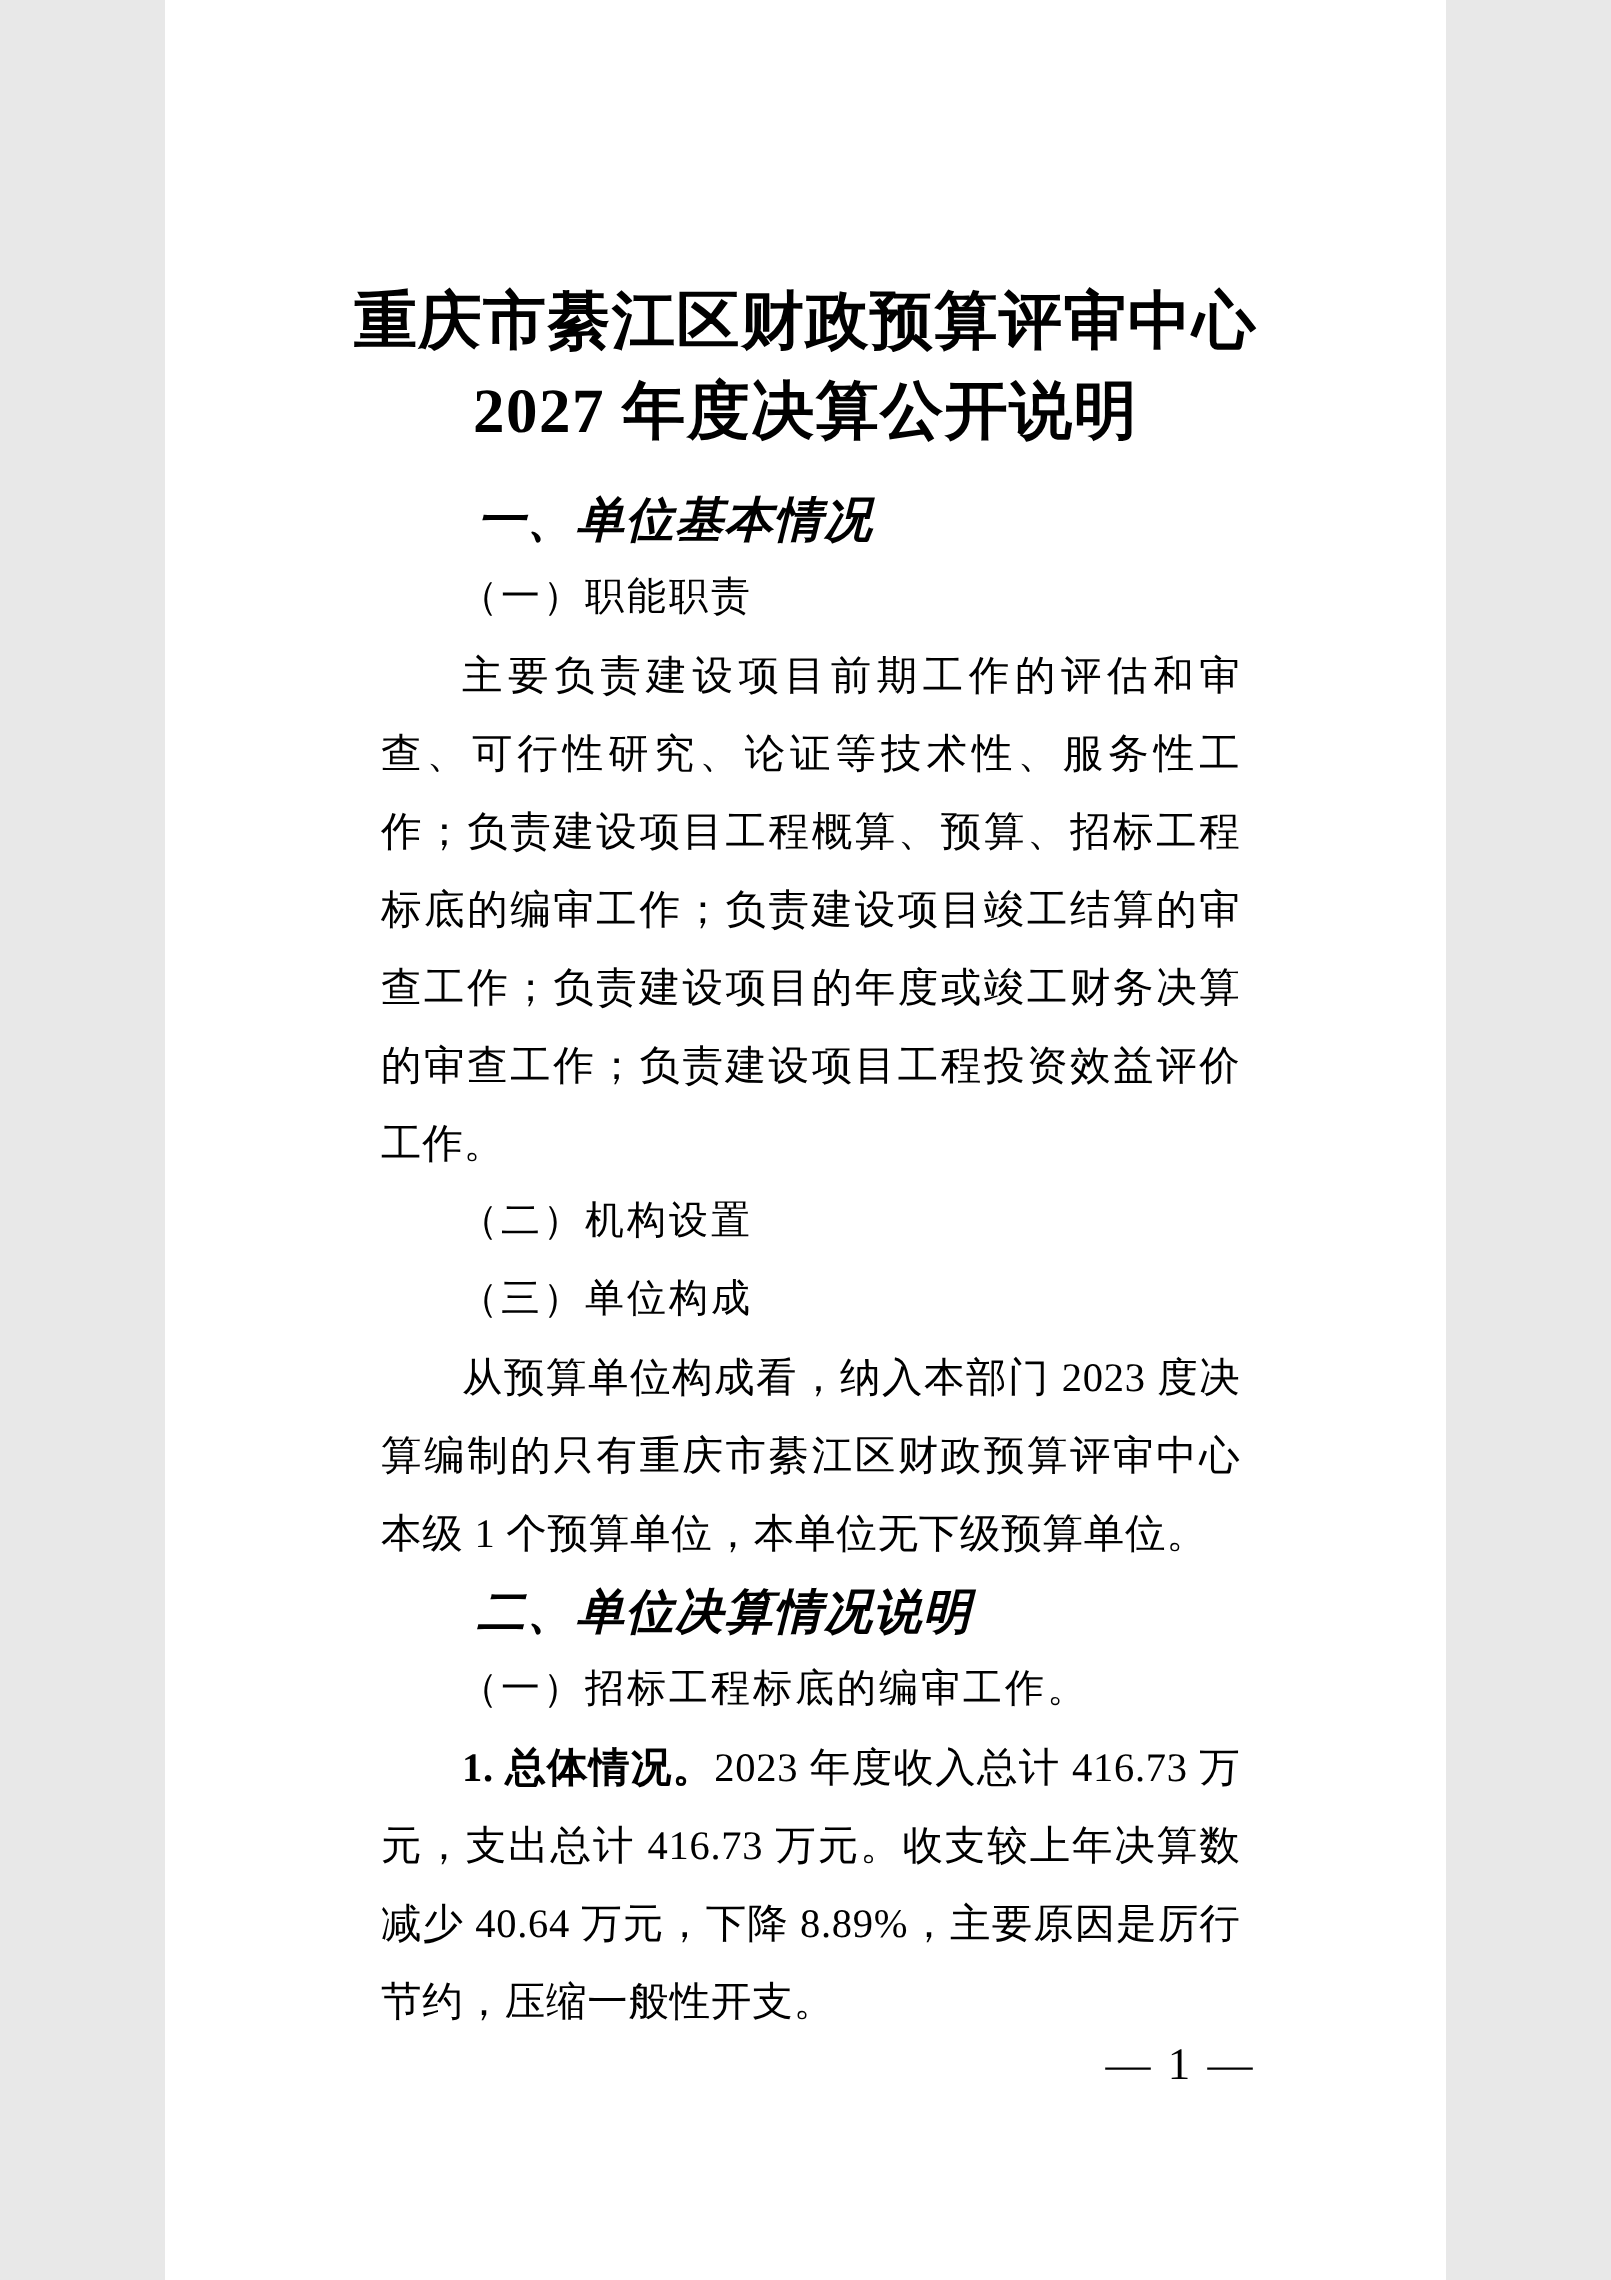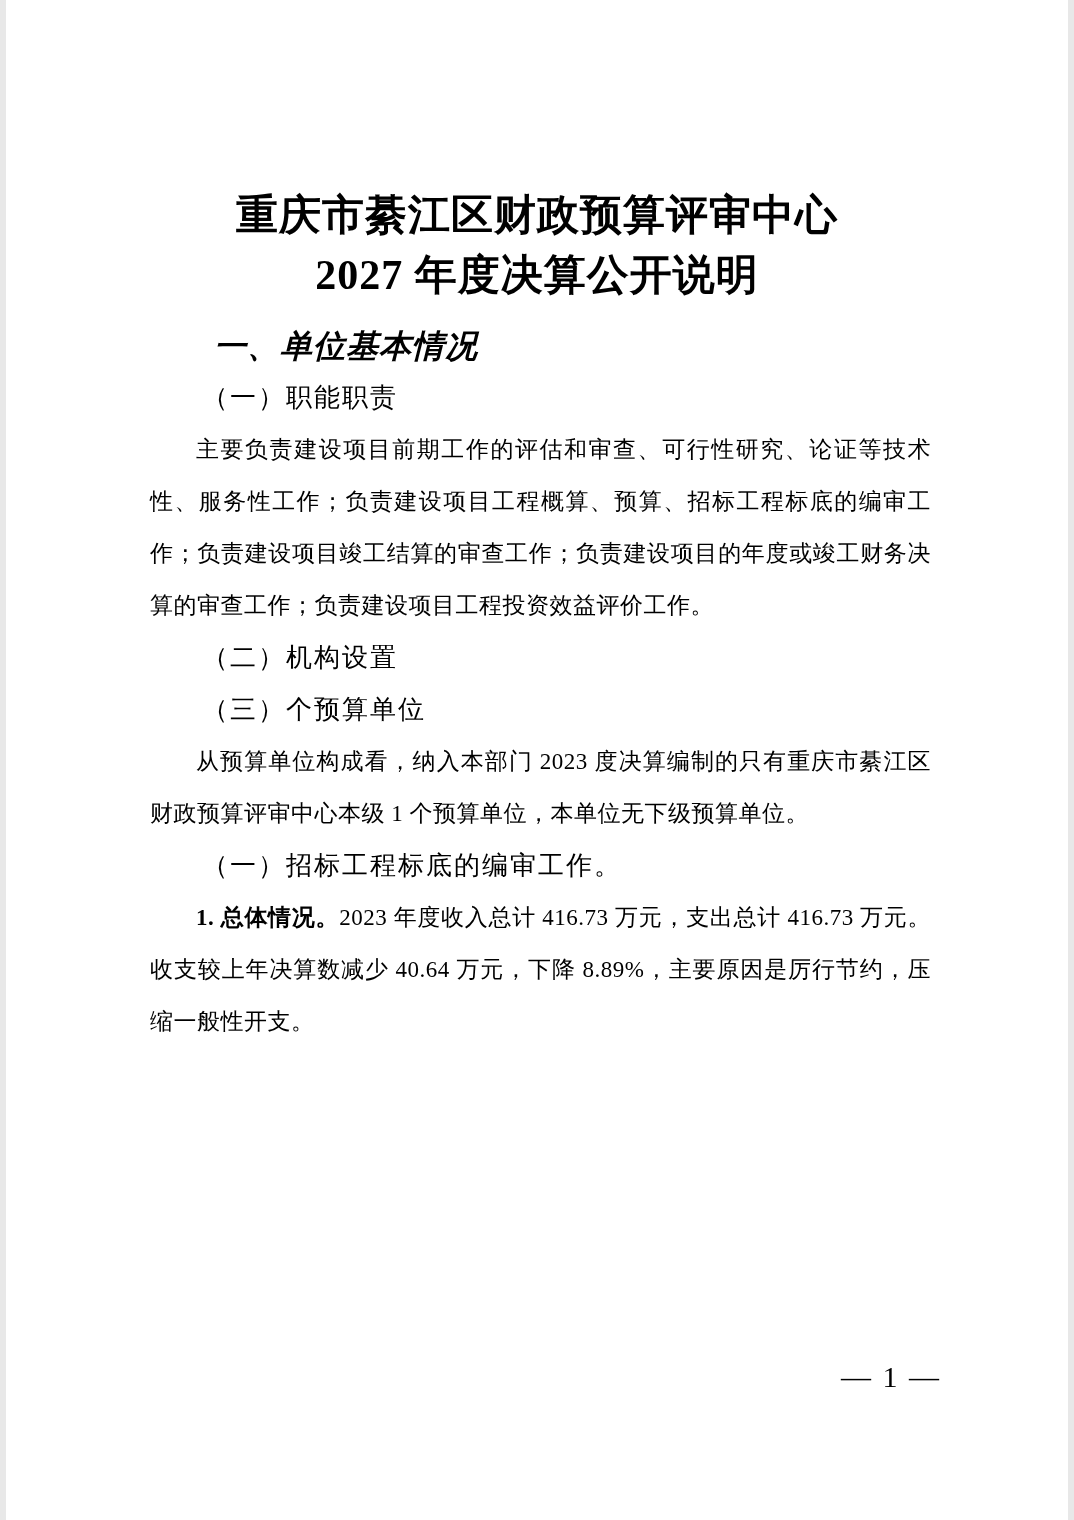--- a/index.html
+++ b/index.html
@@ -1,19 +1,19 @@
 <!DOCTYPE html>
 <html><head>
 <meta charset="utf-8">
 <style>
   * { margin: 0; padding: 0; box-sizing: border-box; }
   html, body { background: #e8e8e8; }
   .page {
     position: relative;
-    width: 1062px;
+    width: 854px;
     height: 1520px;
     margin: 0 auto;
     background: #ffffff;
     color: #000000;
     overflow: hidden;
   }
   .doc-title {
     margin-top: 185px;
     text-align: center;
     font-family: "Liberation Serif", "DejaVu Serif", serif;
@@ -39,21 +39,21 @@
   .h-sub {
     font-family: Liberation Serif, serif;
     font-weight: normal;
     font-size: 26px;
     line-height: 52px;
     text-indent: 2em;
     letter-spacing: 2px;
   }
   .para {
     font-family: "Liberation Serif", "DejaVu Serif", serif;
-    font-size: 23px;
+    font-size: 27px;
     line-height: 52px;
     text-indent: 2em;
     text-align: justify;
     letter-spacing: 0.5px;
   }
   .para .lead-bold {
     font-weight: bold;
   }
   .page-number {
     position: absolute;
@@ -77,23 +77,24 @@
 
   <div class="content">
 
     <div class="h-section">一、单位基本情况</div>
 
     <div class="h-sub">（一）职能职责</div>
     <p class="para">主要负责建设项目前期工作的评估和审查、可行性研究、论证等技术性、服务性工作；负责建设项目工程概算、预算、招标工程标底的编审工作；负责建设项目竣工结算的审查工作；负责建设项目的年度或竣工财务决算的审查工作；负责建设项目工程投资效益评价工作。</p>
 
     <div class="h-sub">（二）机构设置</div>
 
-    <div class="h-sub">（三）个预算单位</div>
+    <div class="h-sub">（三）单位构成</div>
     <p class="para">从预算单位构成看，纳入本部门 2023 度决算编制的只有重庆市綦江区财政预算评审中心本级 1 个预算单位，本单位无下级预算单位。</p>
 
+    <div class="h-section">二、单位决算情况说明</div>
 
     <div class="h-sub">（一）招标工程标底的编审工作。</div>
 
     <p class="para"><span class="lead-bold">1. 总体情况。</span><span>2023 年度收入总计 416.73 万元，支出总计 416.73 万元。收支较上年决算数减少 40.64 万元，下降 8.89%，主要原因是厉行节约，压缩一般性开支。</span></p>
 
   </div>
 
   <div class="page-number">— 1 —</div>
 
 </div>

